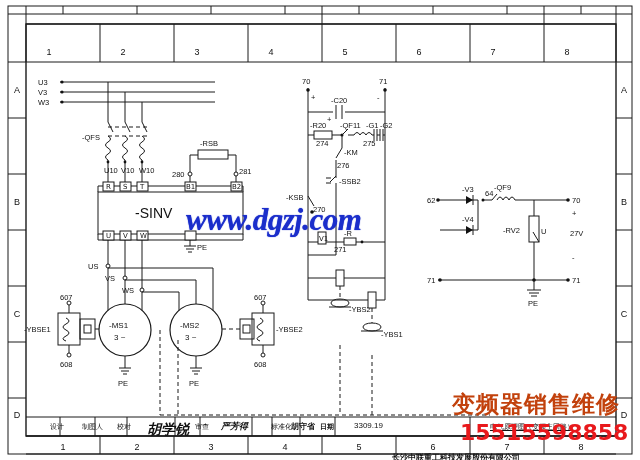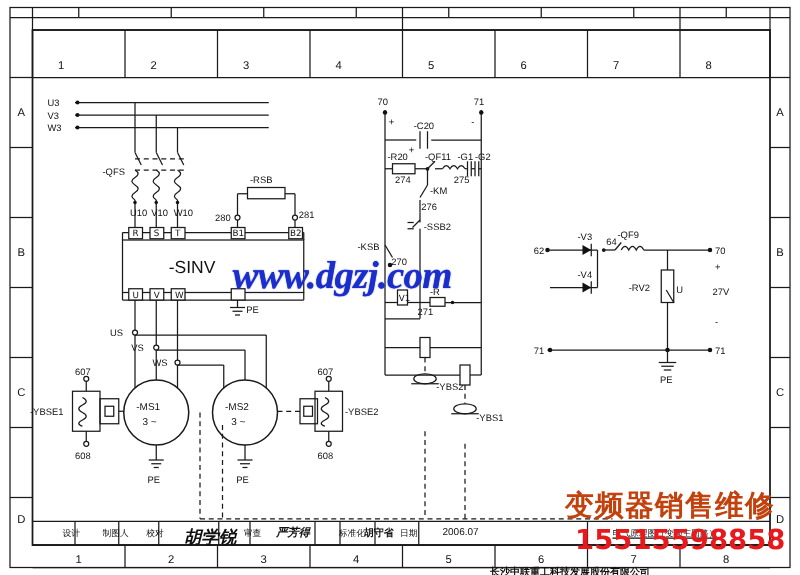--- a/index.html
+++ b/index.html
@@ -476,22 +476,22 @@
 <div style="position:absolute;left:17px;top:417px;width:640px;height:19px;font-size:7px;
             font-family:'DejaVu Sans',sans-serif;color:#111;">
   <div style="position:absolute;left:33px;top:5px;">设计</div>
   <div style="position:absolute;left:65px;top:5px;">制图人</div>
   <div style="position:absolute;left:100px;top:5px;">校对</div>
   <div style="position:absolute;left:130px;top:4px;font-size:14px;font-weight:bold;font-style:italic;">胡学锐</div>
   <div style="position:absolute;left:178px;top:5px;">审查</div>
   <div style="position:absolute;left:204px;top:3px;font-size:9px;font-weight:bold;font-style:italic;">严芳得</div>
   <div style="position:absolute;left:254px;top:5px;">标准化</div>
   <div style="position:absolute;left:274px;top:4px;font-size:8px;font-weight:bold;text-align:right;">胡守省</div>
-  <div style="position:absolute;left:303px;top:5px;">日期</div>
-  <div style="position:absolute;left:337px;top:4px;font-size:8px;font-family:'Liberation Sans',sans-serif;">2006.07</div>
+  <div style="position:absolute;left:303px;top:5px;font-weight:bold;">日期</div>
+  <div style="position:absolute;left:337px;top:4px;font-size:8px;font-family:'Liberation Sans',sans-serif;">3309.19</div>
   <div style="position:absolute;left:375px;top:5px;font-size:8px;font-weight:bold;margin-top:30px;">长沙中联重工科技发展股份有限公司</div>
   <div style="position:absolute;left:473px;top:5px;font-size:7px;text-decoration:underline;">电气原理图（变频主回路）</div>
 </div>
 
 <div class="wm">www.dgzj.com</div>
 
 <div class="ad1">变频器销售维修</div>
 <div class="ad2">15515598858</div>
 
 </div>

